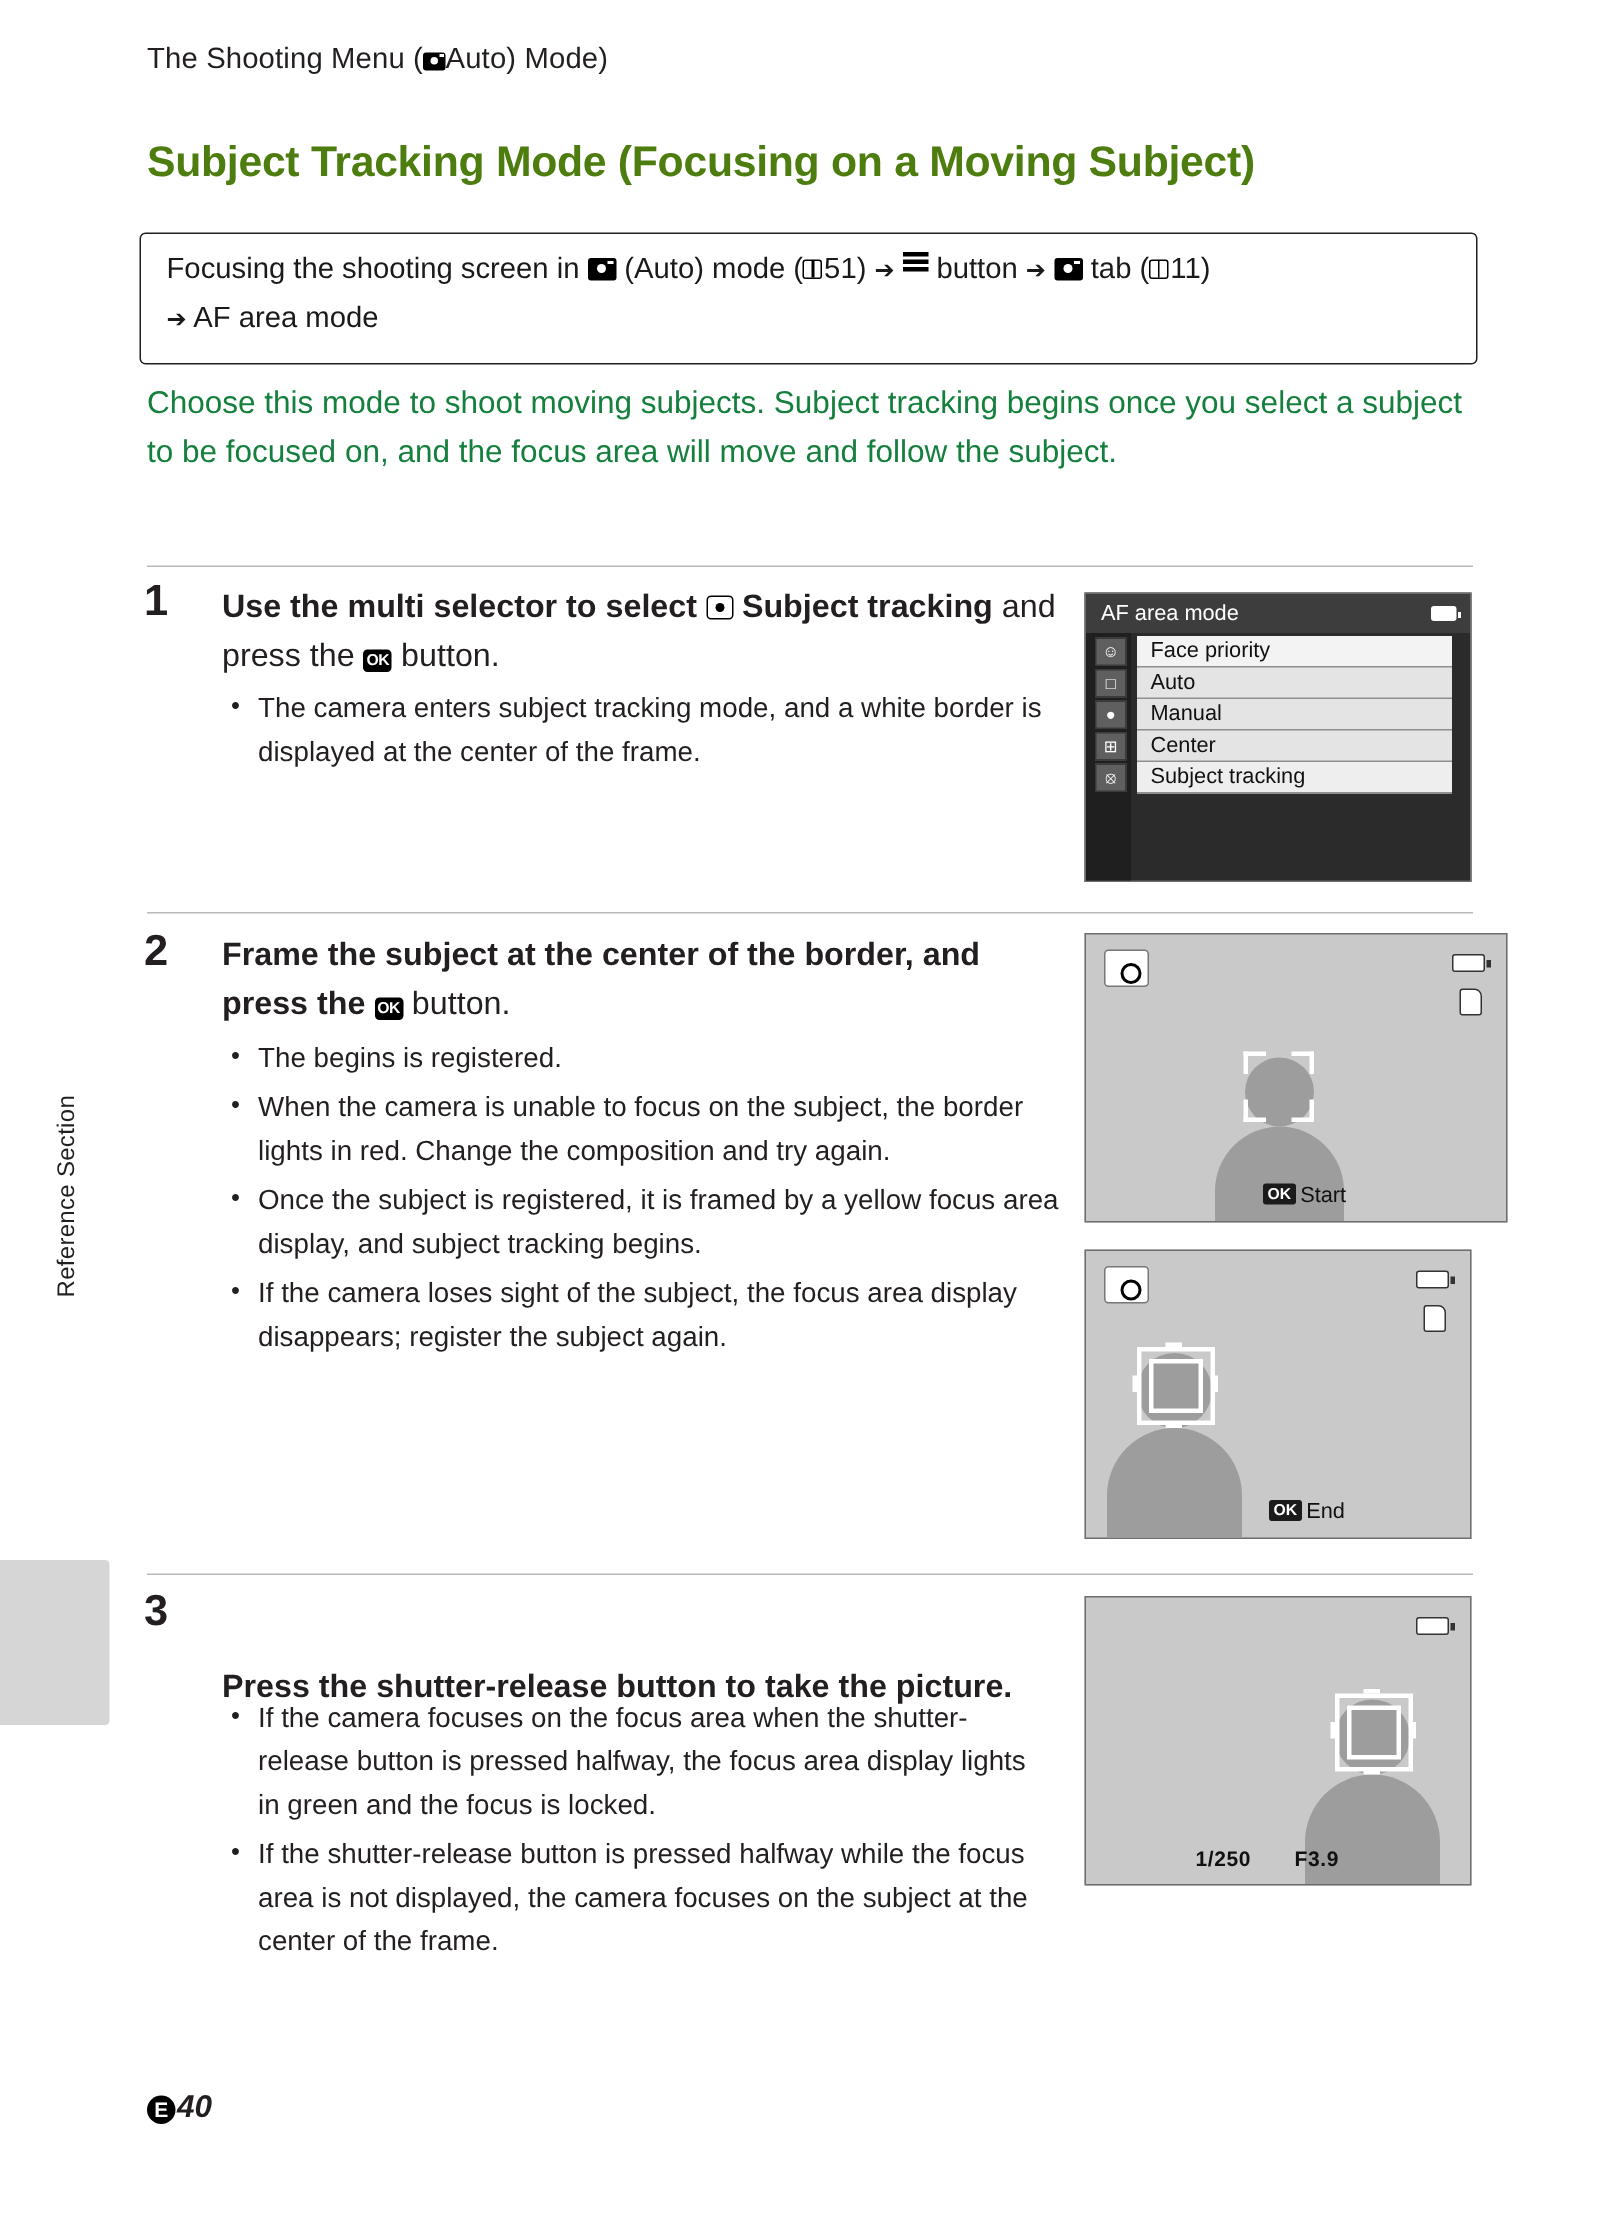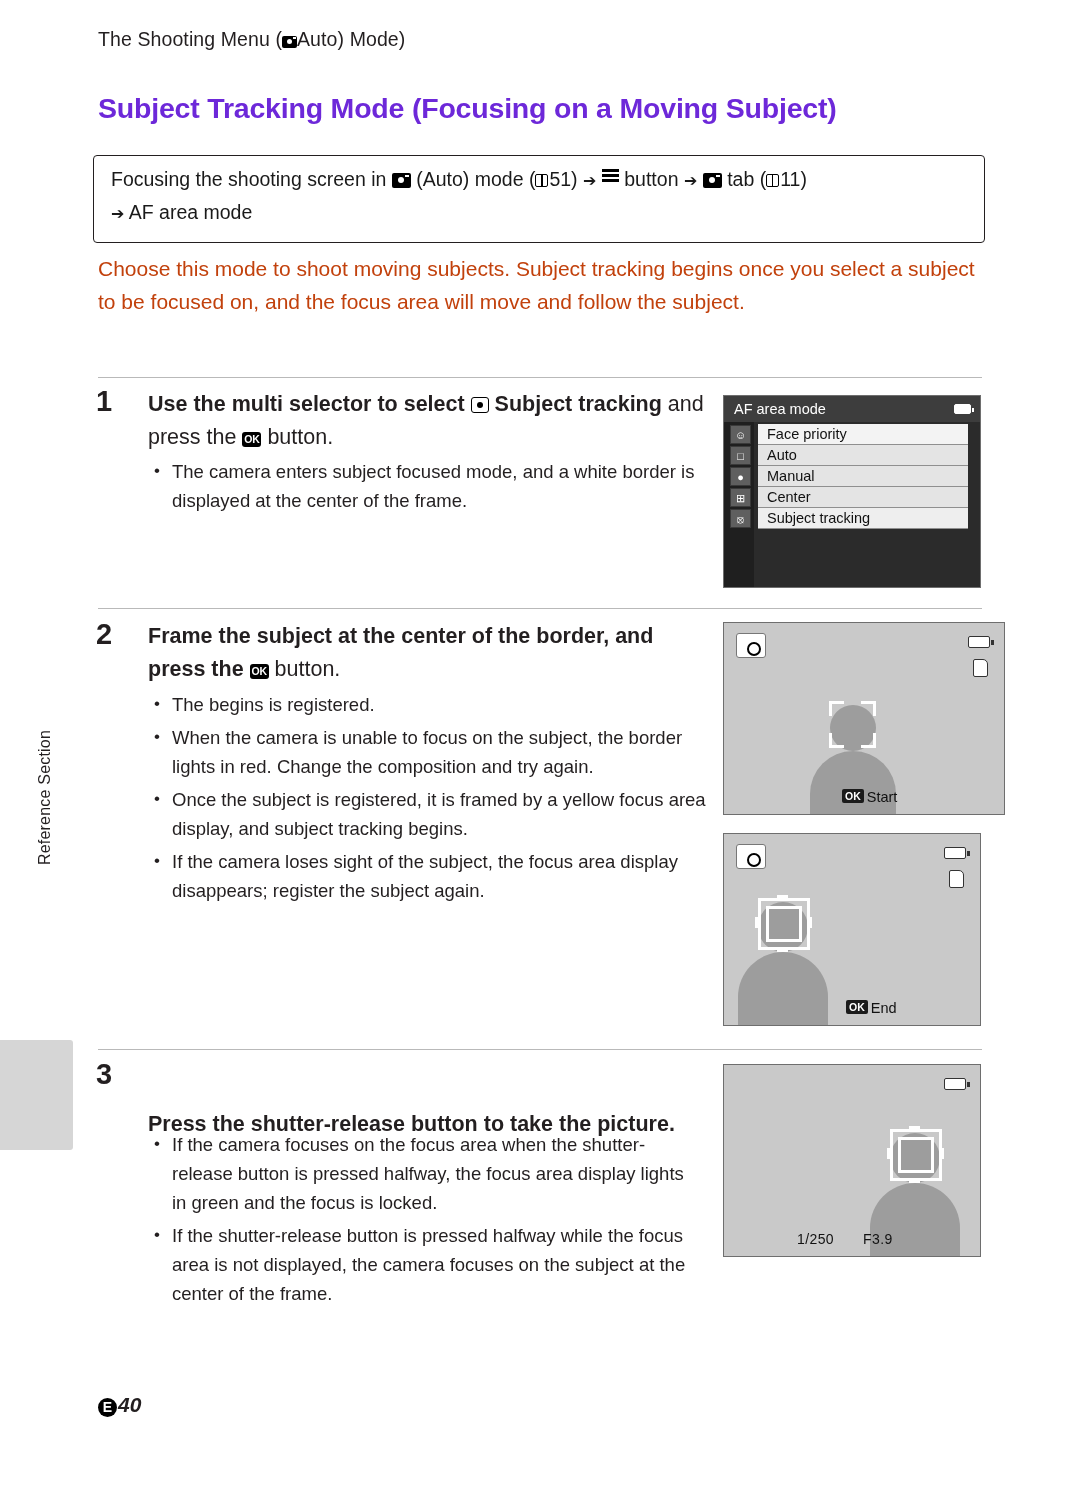--- a/index.html
+++ b/index.html
@@ -52,21 +52,21 @@
   .cam.sm::before { left: 5px; top: 3px; width: 5px; height: 5px; }
   .cam.sm::after { right: 1.5px; top: 1px; width: 3px; height: 1.5px; }
 
   
   .page-title {
     position: absolute;
     left: 98px;
     top: 92px;
     font-size: 28.5px;
     font-weight: bold;
-    color: #6d28d9;
+    color: #4d7c0f;
     letter-spacing: -.2px;
   }
 
   
   .navbox {
     position: absolute;
     left: 93px;
     top: 155px;
     width: 892px;
     height: 88px;
@@ -124,21 +124,21 @@
   }
 
   
   .intro {
     position: absolute;
     left: 98px;
     top: 252px;
     width: 880px;
     font-size: 21px;
     line-height: 33px;
-    color: #c2410c;
+    color: #15803d;
   }
 
   
   .step-num {
     position: absolute;
     font-size: 29px;
     font-weight: bold;
     color: #231f20;
   }
   .step-title {
@@ -423,21 +423,21 @@
 <div class="step-num" style="left:96px; top:385px">1</div>
 <div class="step-title" style="left:148px; top:388px; width:560px">
   <span>Use the multi selector to select</span>
   <span class="selglyph"></span>
   <span>Subject tracking</span>
   <span style="font-weight:normal">and press the</span>
   <span class="okbtn">OK</span>
   <span style="font-weight:normal">button.</span>
 </div>
 <div class="bullets" style="left:148px; top:457px; width:560px">
-  <div class="b">The camera enters subject focused mode, and a white border is displayed at the center of the frame.</div>
+  <div class="b">The camera enters subject tracking mode, and a white border is displayed at the center of the frame.</div>
 </div>
 
 <div class="shot menu-shot">
   <div class="menu-leftcol"></div>
   <div class="menu-titlebar">
     <span>AF area mode</span>
     <span class="battery"></span>
   </div>
   <div class="menu-list">
     <div class="menu-row sel">
@@ -509,21 +509,21 @@
 </div>
 
 <hr class="rule" style="top:1049px">
 <div class="step-num" style="left:96px; top:1058px">3</div>
 <div class="step-title" style="left:148px; top:1108px; width:545px">Press the shutter-release button to take the picture.</div>
 <div class="bullets" style="left:148px; top:1130px; width:555px">
   <div class="b">If the camera focuses on the focus area when the shutter-release button is pressed halfway, the focus area display lights in green and the focus is locked.</div>
   <div class="b">If the shutter-release button is pressed halfway while the focus area is not displayed, the camera focuses on the subject at the center of the frame.</div>
 </div>
 
-<div class="shot lv" style="left:723px; top:1064px; width:258px; height:193px;">
+<div class="shot lv" style="left:723px; top:1064px; width:258px; height:193px;font-weight:bold;">
   <div class="lv-battery"></div>
   <div class="lv-person-head" style="left:166px; top:68px; width:50px; height:50px;"></div>
   <div class="lv-person-body" style="left:146px; top:118px; width:90px; height:75px;"></div>
   <div class="dblframe" style="left:166px; top:64px; width:52px; height:52px;"></div>
   <div class="frame-nub" style="left:185px; top:61px"></div>
   <div class="frame-nub" style="left:185px; top:115px"></div>
   <div class="frame-nub v" style="left:163px; top:83px"></div>
   <div class="frame-nub v" style="left:217px; top:83px"></div>
   <div class="exif" style="left:73px; top:166px">1/250</div>
   <div class="exif" style="left:139px; top:166px">F3.9</div>

